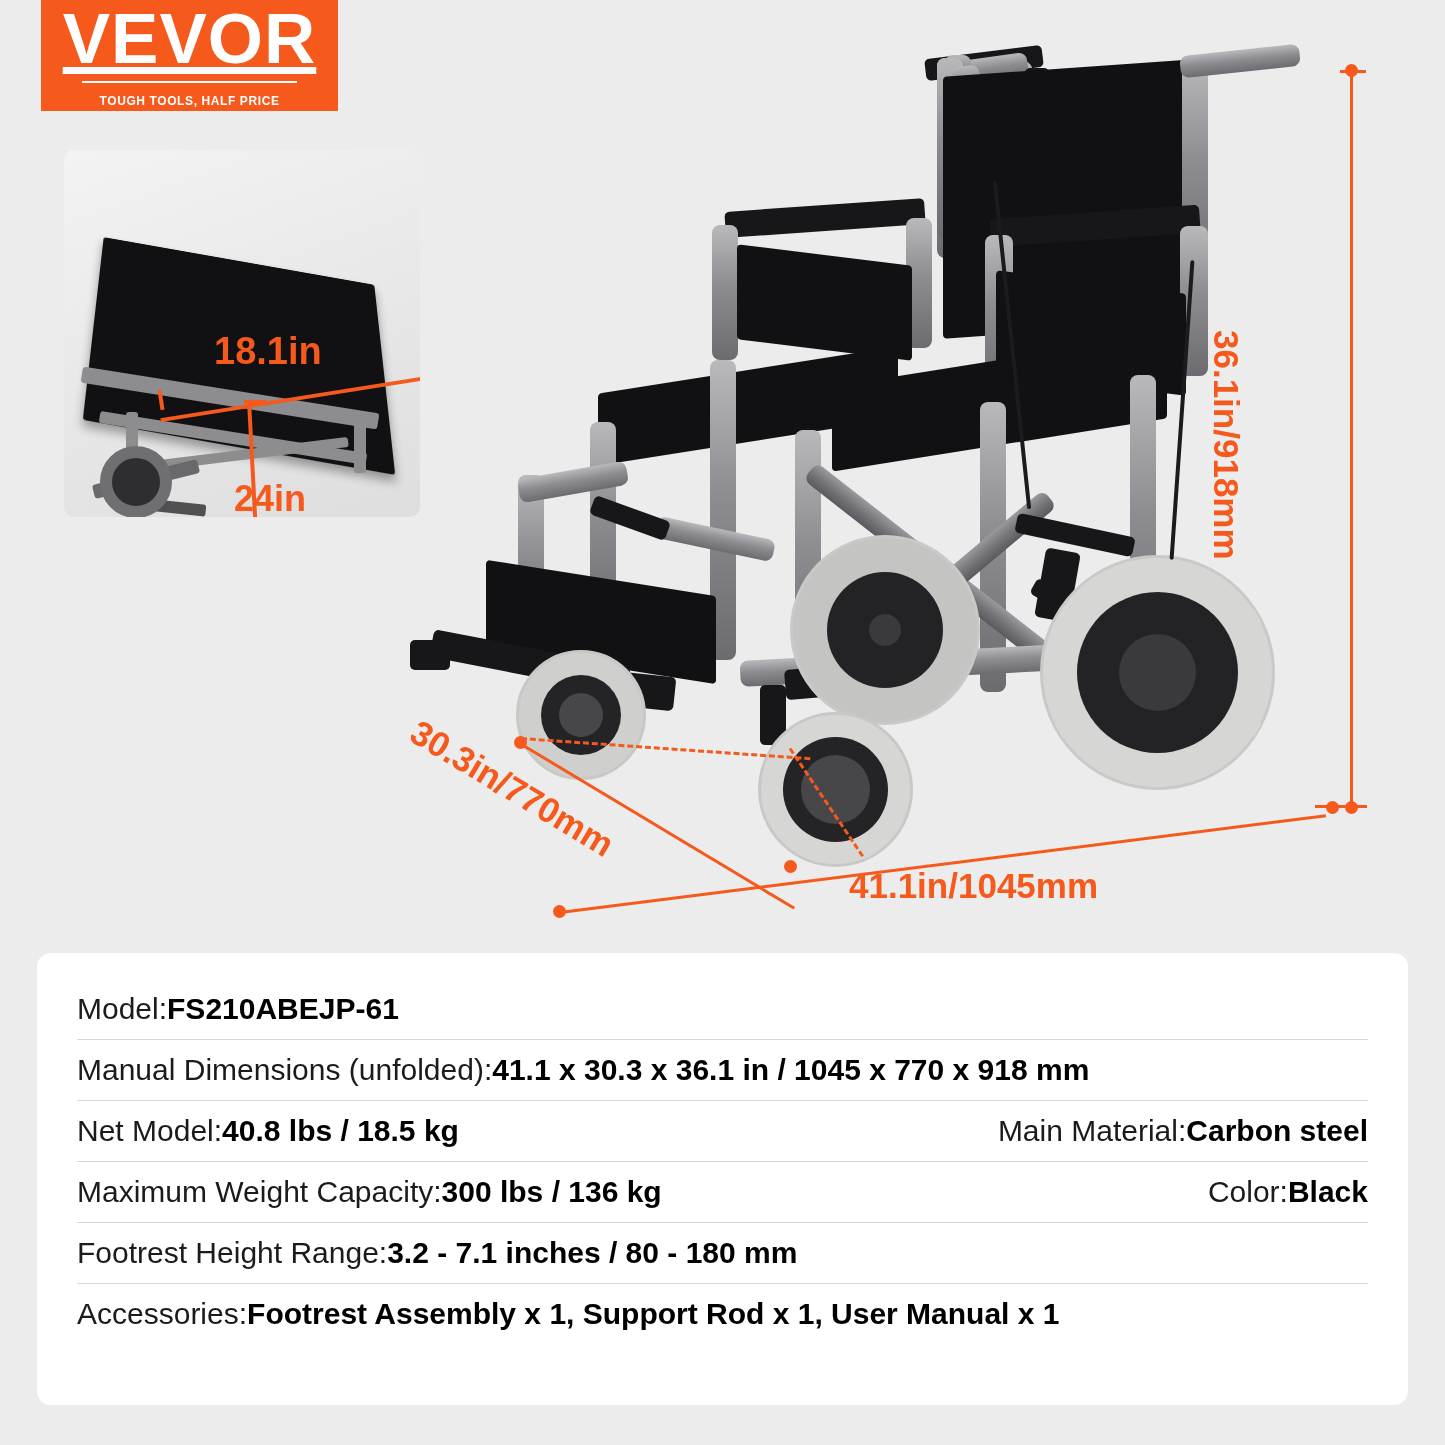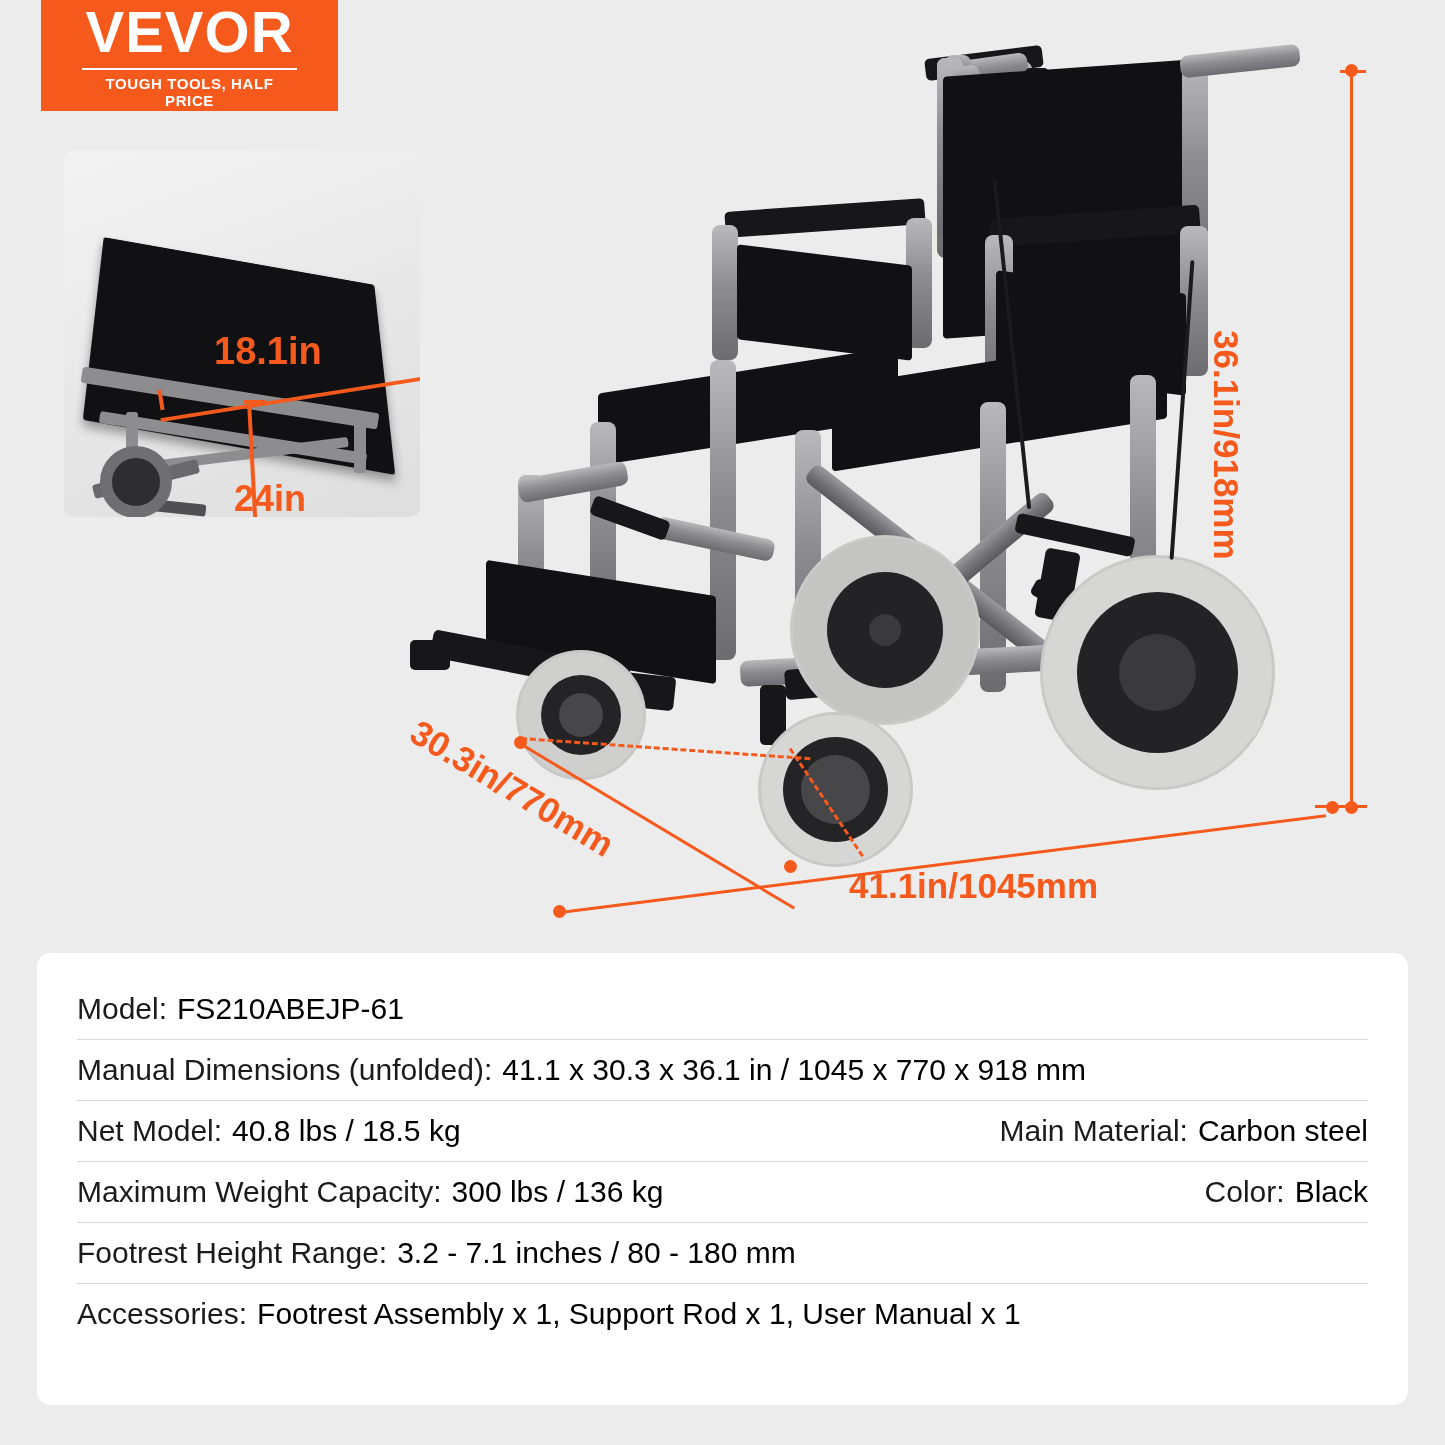--- a/index.html
+++ b/index.html
@@ -23,34 +23,35 @@
     width: 297px;
     height: 111px;
     background: #f6591c;
     display: flex;
     flex-direction: column;
     align-items: center;
     justify-content: center;
   }
   .logo-name {
     color: #ffffff;
-    font-size: 58px;
+    font-size: 71px;
     font-weight: bold;
     letter-spacing: 1px;
     line-height: 1;
     font-family: "Liberation Sans", sans-serif;
+    text-decoration: underline;
   }
   .logo-tagline {
     color: #ffffff;
-    font-size: 15px;
+    font-size: 12px;
     font-weight: bold;
     letter-spacing: 0.6px;
     margin-top: 7px;
     border-top: 2px solid #ffffff;
-    padding-top: 5px;
+    padding-top: 11px;
     width: 215px;
     text-align: center;
   }
 
   
   .inset {
     position: absolute;
     left: 64px;
     top: 150px;
     width: 356px;
@@ -324,21 +325,21 @@
     align-items: baseline;
     justify-content: space-between;
     border-bottom: 1px solid #d8d8d8;
     padding: 13px 0 13px 0;
     font-size: 30px;
     color: #1b1b1b;
   }
   .spec-row:last-child { border-bottom: none; }
   .spec-seg { display: flex; align-items: baseline; white-space: nowrap; text-align: right; }
   .spec-label { font-weight: normal; color: #1b1b1b; }
-  .spec-value { font-weight: normal; color: #000000; margin-left: 10px; }
+  .spec-value { font-weight: bold; color: #000000; }
 </style>
 </head>
 <body>
 
 <div class="logo">
   <div class="logo-name">VEVOR</div>
   <div class="logo-tagline">TOUGH TOOLS, HALF PRICE</div>
 </div>
 
 <div class="inset">

